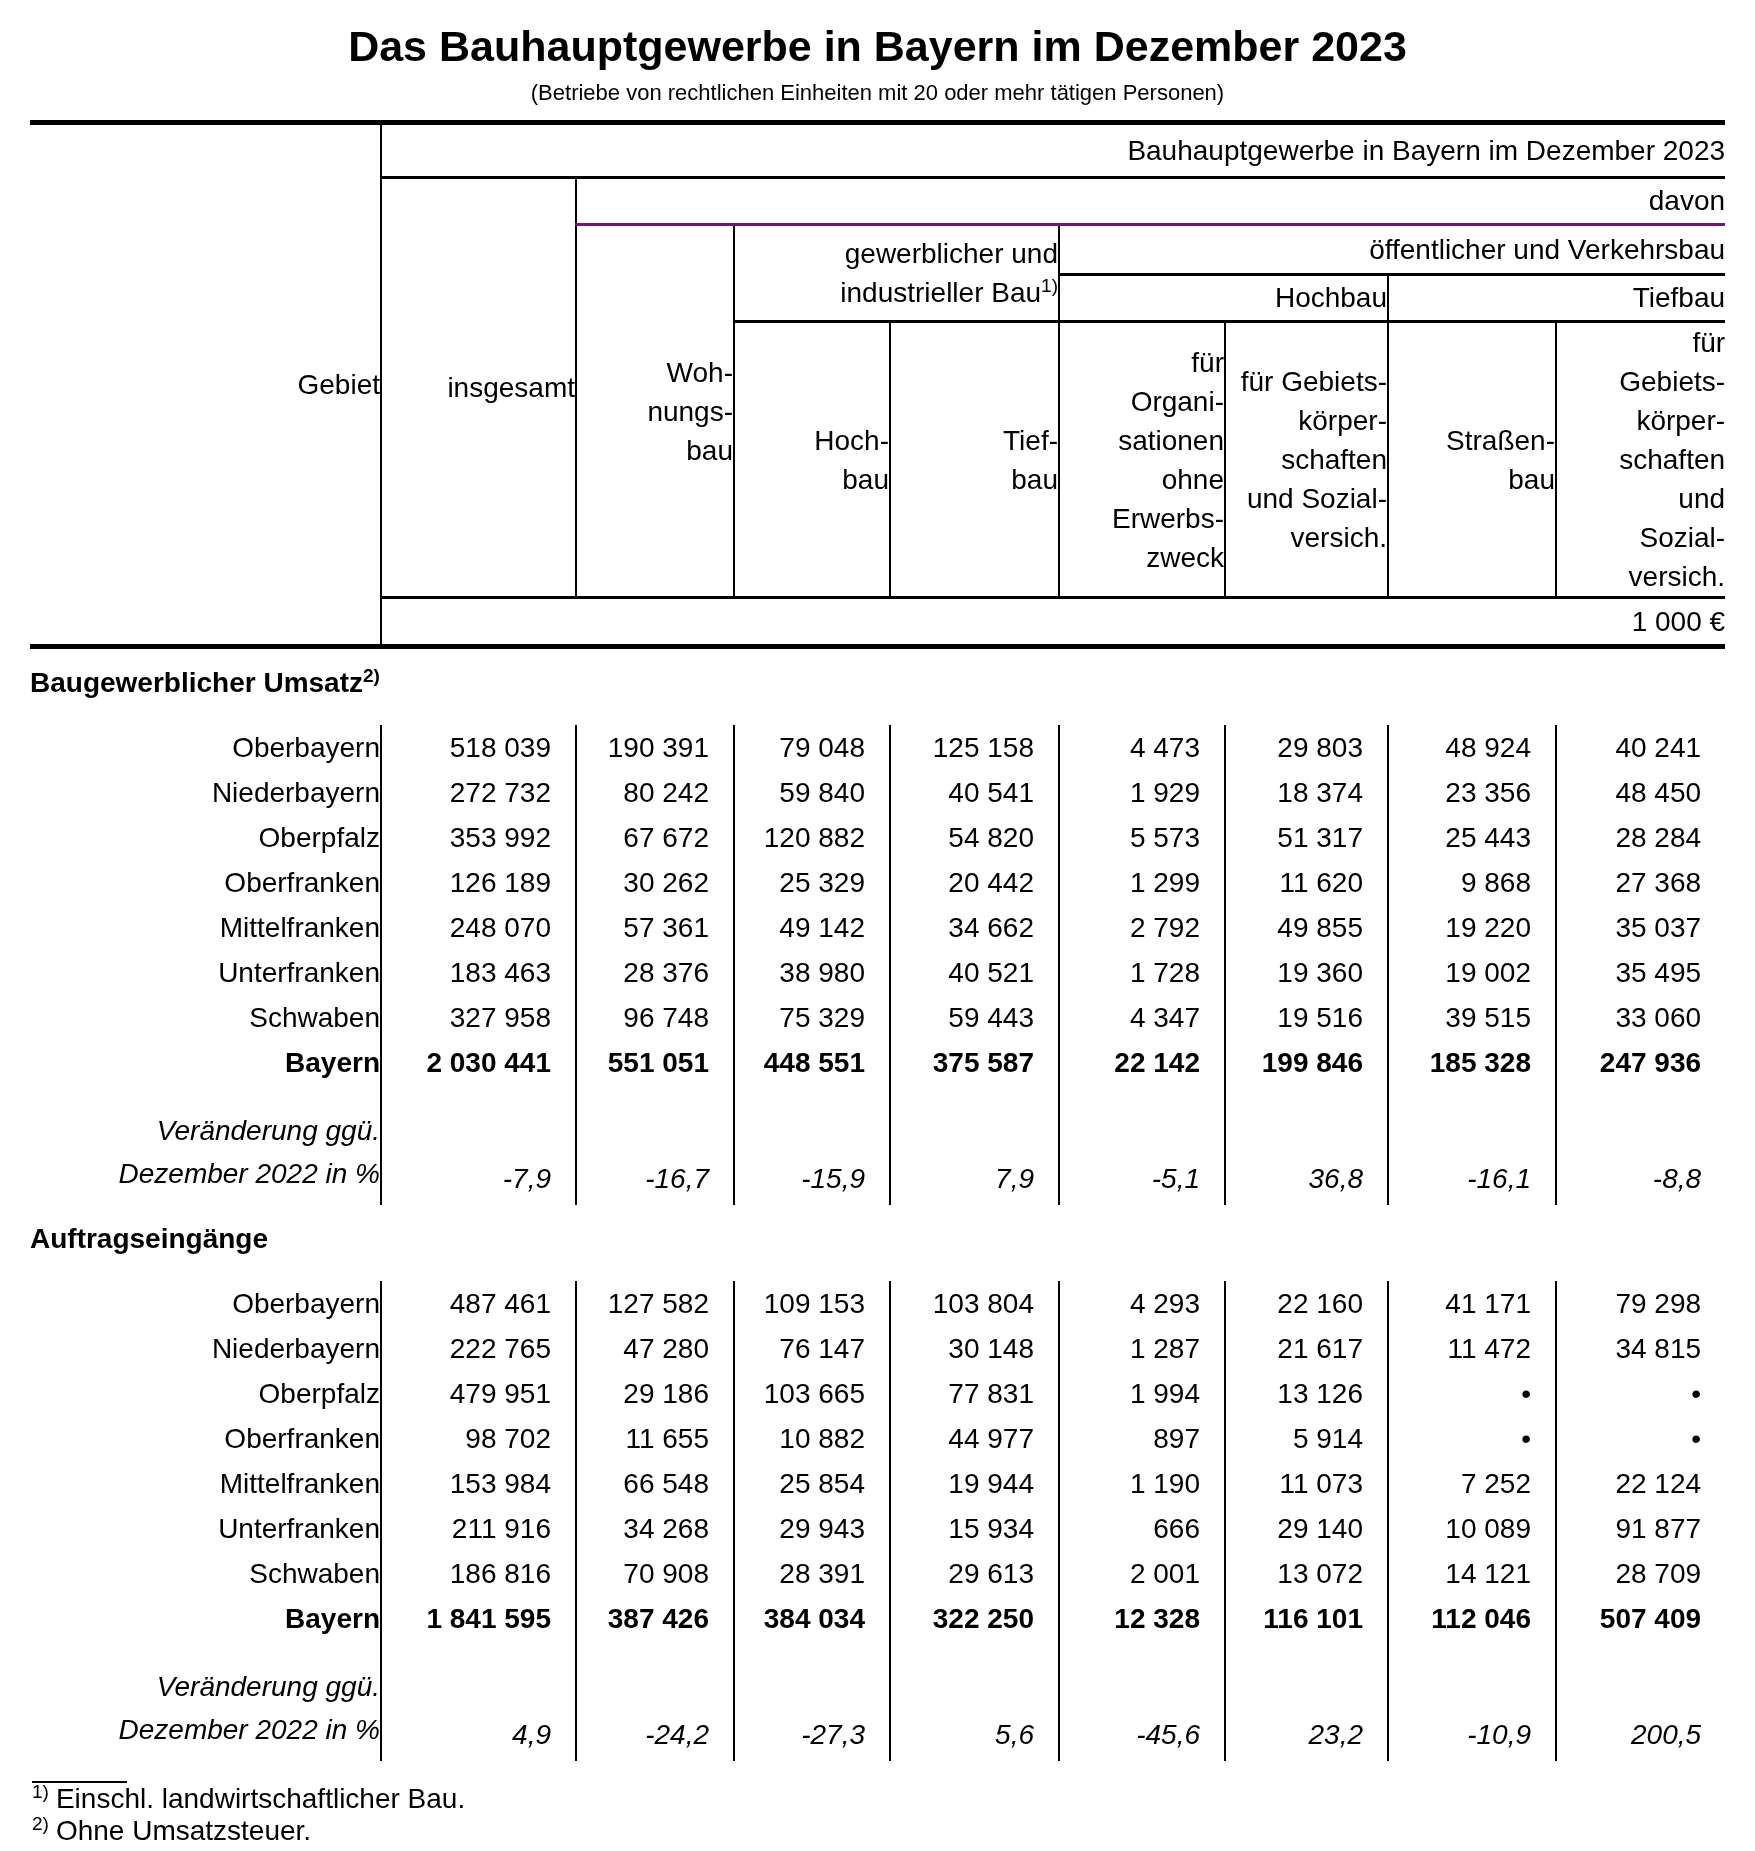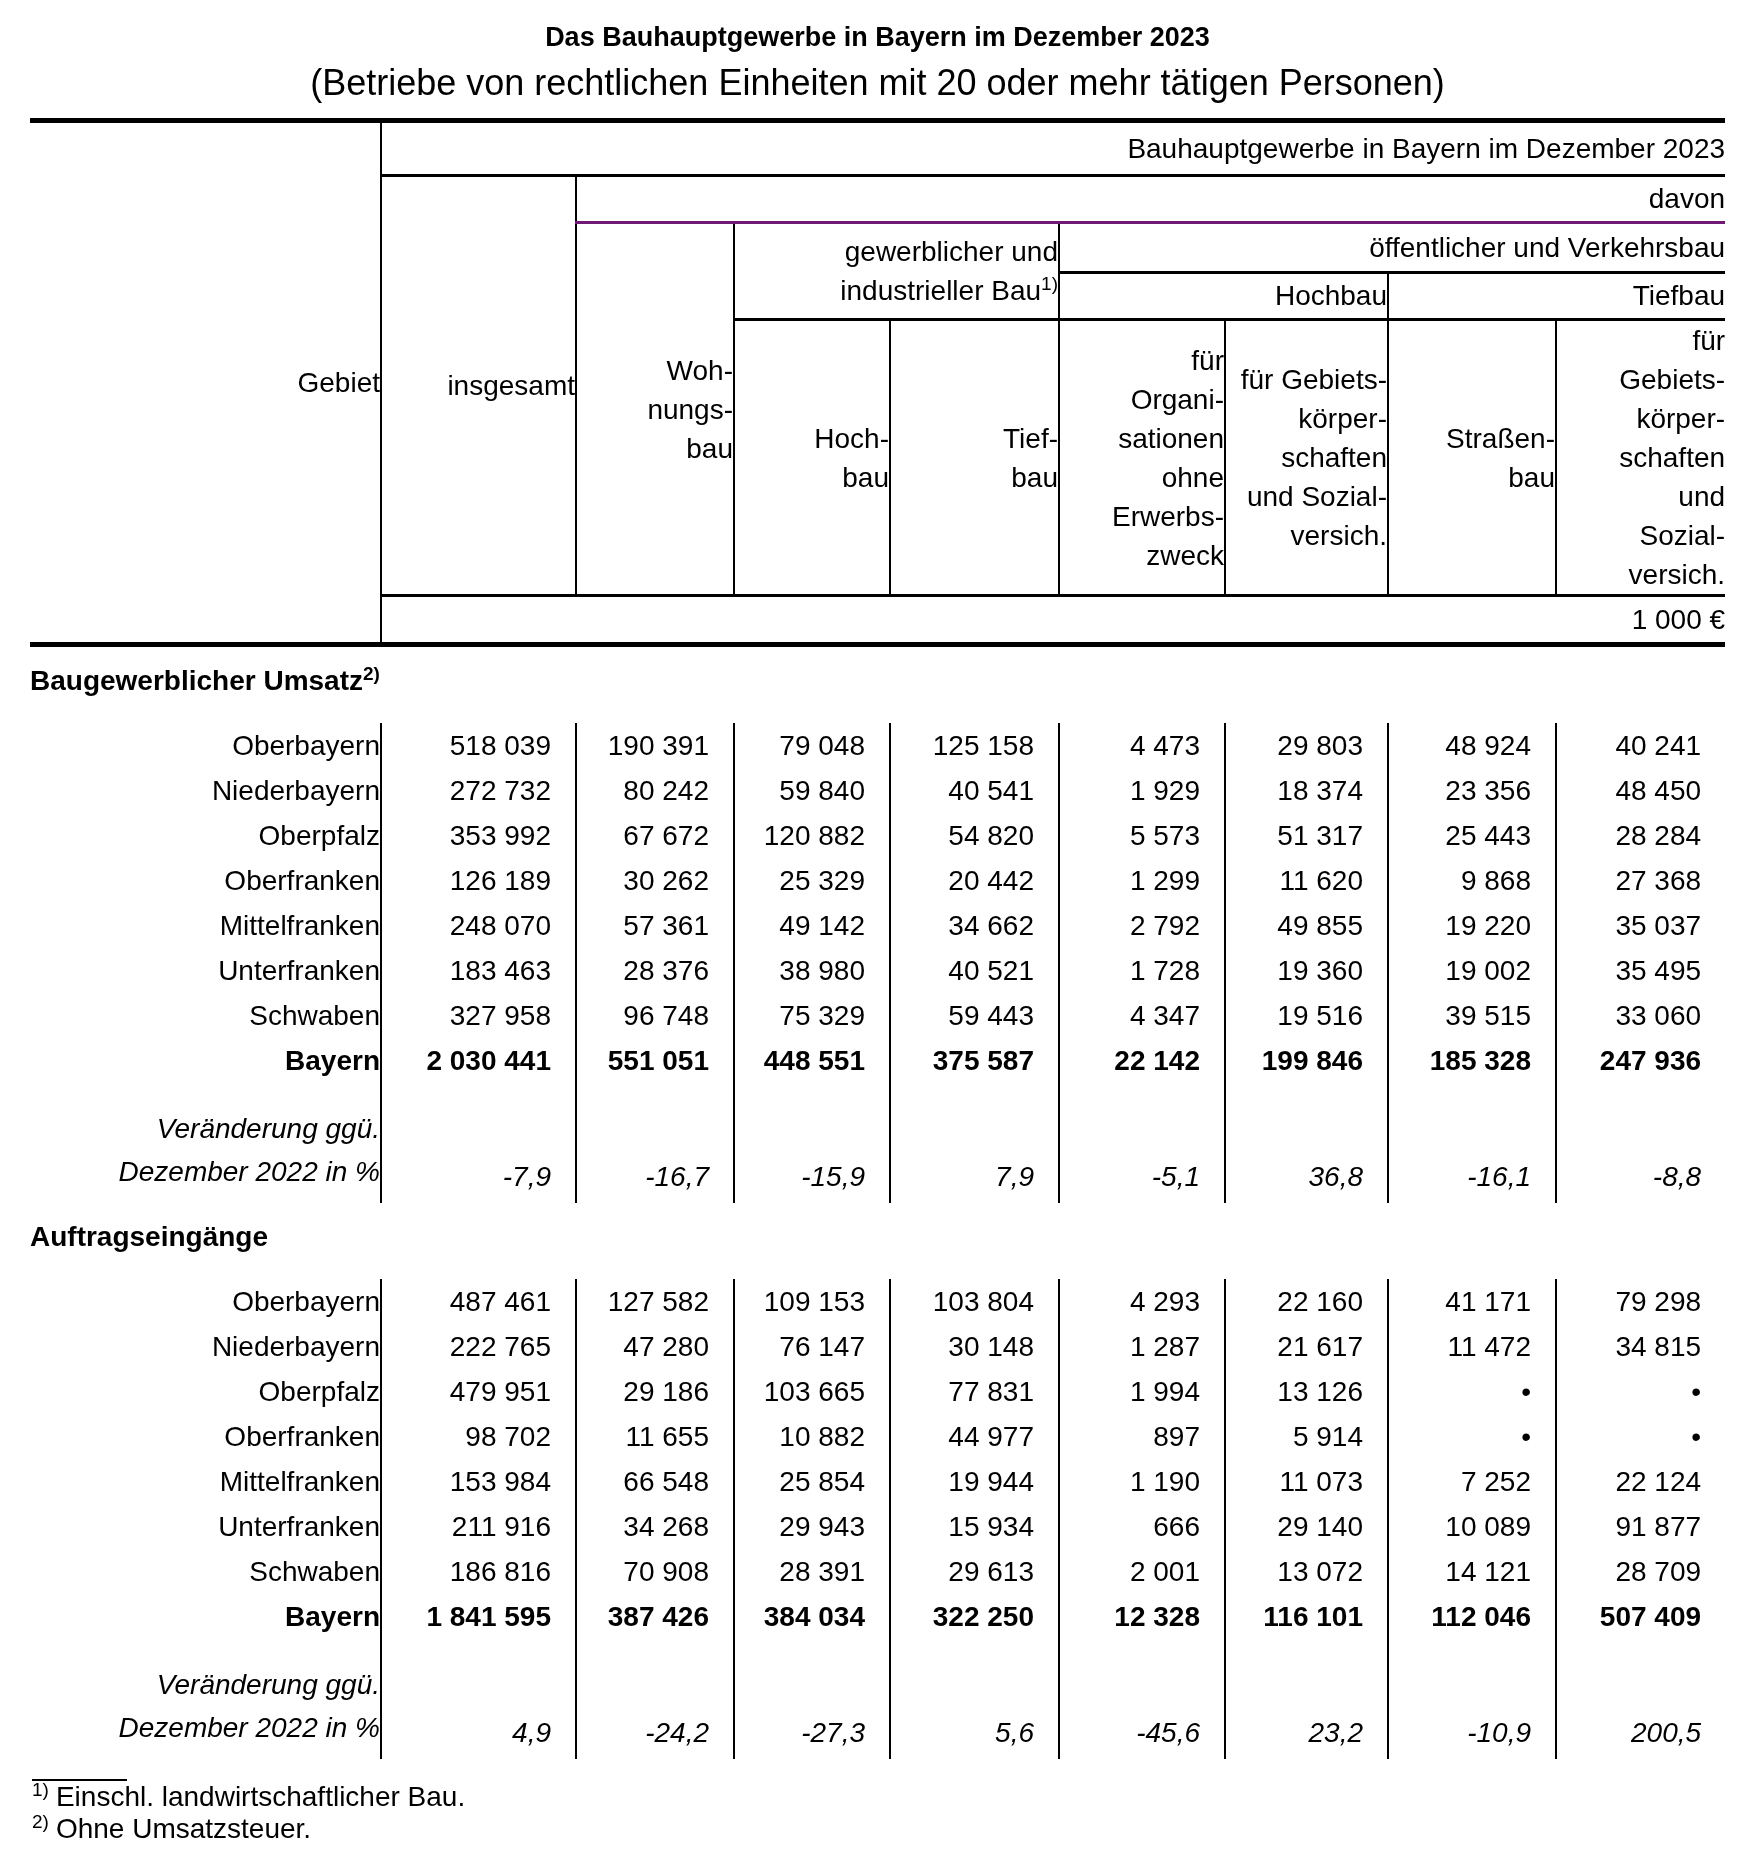--- a/index.html
+++ b/index.html
@@ -10,27 +10,27 @@
     font-family: "Liberation Sans", "DejaVu Sans", sans-serif;
   }
   .page {
     width: 1755px;
     min-height: 1851px;
     box-sizing: border-box;
     padding: 16px 30px 18px 30px;
     background: #ffffff;
   }
   .title {
-    font-size: 27px;
+    font-size: 43px;
     font-weight: bold;
     text-align: center;
     margin: 6px 0 0 0;
   }
   .subtitle {
-    font-size: 36px;
+    font-size: 22px;
     font-weight: normal;
     text-align: center;
     margin-top: 9px;
   }
   table.stat {
     border-collapse: collapse;
     table-layout: fixed;
     width: 1695px;
     margin-top: 14px;
     font-size: 28px;

